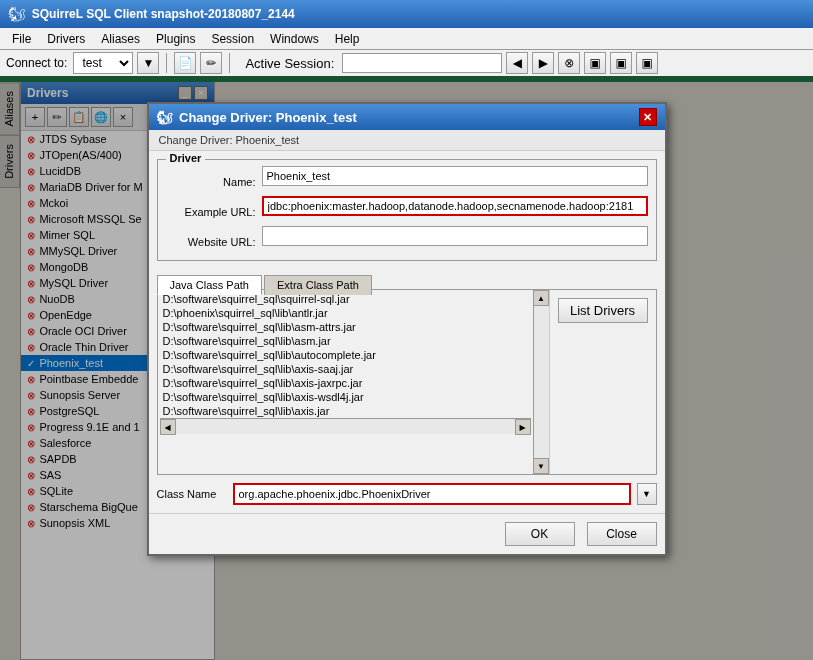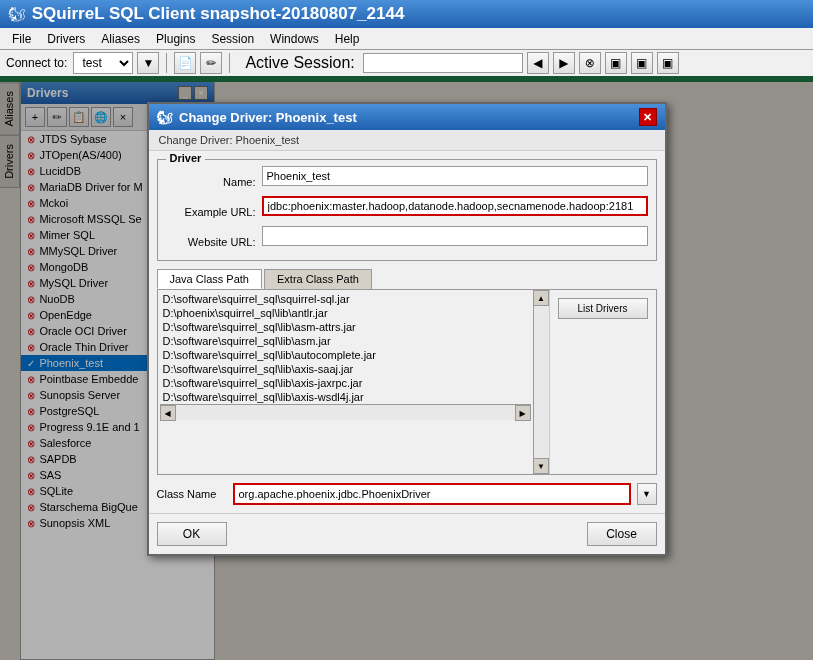--- a/index.html
+++ b/index.html
@@ -9,21 +9,21 @@
     .title-bar {
       background: linear-gradient(to bottom, #4a90d9, #2060b0);
       color: white;
       padding: 4px 8px;
       display: flex;
       align-items: center;
       gap: 6px;
       height: 28px;
     }
     .title-bar-icon { font-size: 14px; }
-    .title-bar-text { font-size: 17px; font-weight: bold; }
+    .title-bar-text { font-size: 12px; font-weight: bold; }
 
     
     .menu-bar {
       background: #f0f0f0;
       border-bottom: 1px solid #999;
       display: flex;
       padding: 2px 4px;
       height: 22px;
       align-items: center;
     }
@@ -56,21 +56,21 @@
       background: linear-gradient(to bottom, #f8f8f8, #e0e0e0);
       width: 22px;
       height: 22px;
       display: flex;
       align-items: center;
       justify-content: center;
       cursor: pointer;
       font-size: 12px;
     }
     .toolbar-separator { width: 1px; background: #999; height: 20px; margin: 0 3px; }
-    .session-label { font-size: 16px; margin-left: 8px; margin-right: 4px; }
+    .session-label { font-size: 13px; margin-left: 8px; margin-right: 4px; }
     .session-input {
       border: 1px solid #999;
       background: white;
       width: 160px;
       height: 20px;
       padding: 1px 4px;
     }
 
     
     .main-area {
@@ -268,21 +268,21 @@
     }
     .tab {
       padding: 3px 12px;
       font-size: 11px;
       cursor: pointer;
       border: 1px solid #999;
       border-bottom: none;
       background: #d4d0c8;
       margin-right: 2px;
       position: relative;
-      top: 0;
+      top: 6px;
     }
     .tab.active {
       background: white;
       border-bottom: 1px solid white;
       z-index: 1;
     }
     .classpath-list {
       flex: 1;
       overflow-y: auto;
       padding: 2px;
@@ -331,21 +331,21 @@
     }
     .h-scroll-track {
       flex: 1;
       height: 100%;
       background: #e8e8e8;
     }
 
     .list-btn {
       width: 90px;
       padding: 4px 8px;
-      font-size: 10px;
+      font-size: 13px;
       border: 1px solid #999;
       background: linear-gradient(to bottom, #f8f8f8, #e0e0e0);
       cursor: pointer;
       margin: 4px;
       align-self: flex-start;
     }
 
     
     .classname-row {
       display: flex;
@@ -370,21 +370,21 @@
       display: flex;
       align-items: center;
       justify-content: center;
       cursor: pointer;
       font-size: 9px;
     }
 
     
     .dialog-buttons {
       display: flex;
-      justify-content: space-between;
+      justify-content: flex-end;
       gap: 12px;
       padding: 8px;
       border-top: 1px solid #ccc;
     }
     .dialog-btn {
       width: 70px;
       padding: 4px 8px;
       font-size: 12px;
       border: 1px solid #999;
       background: linear-gradient(to bottom, #f8f8f8, #e0e0e0);
@@ -597,20 +597,21 @@
         <div style="display:flex; border: 1px solid #999; border-top: none; height: 185px;">
           <div class="classpath-list">
             <span class="classpath-item">D:\software\squirrel_sql\squirrel-sql.jar</span>
             <span class="classpath-item">D:\phoenix\squirrel_sql\lib\antlr.jar</span>
             <span class="classpath-item">D:\software\squirrel_sql\lib\asm-attrs.jar</span>
             <span class="classpath-item">D:\software\squirrel_sql\lib\asm.jar</span>
             <span class="classpath-item">D:\software\squirrel_sql\lib\autocomplete.jar</span>
             <span class="classpath-item">D:\software\squirrel_sql\lib\axis-saaj.jar</span>
             <span class="classpath-item">D:\software\squirrel_sql\lib\axis-jaxrpc.jar</span>
             <span class="classpath-item">D:\software\squirrel_sql\lib\axis-wsdl4j.jar</span>
+            <span class="classpath-item">D:\software\squirrel_sql\lib\axis.jar</span>
             <div style="height:16px; display:flex; border-top:1px solid #999;">
               <div class="h-scroll-btn">◀</div>
               <div class="h-scroll-track"></div>
               <div class="h-scroll-btn">▶</div>
             </div>
           </div>
           <div class="classpath-scrollbar">
             <div class="scrollbar-btn">▲</div>
             <div class="scrollbar-track"></div>
             <div class="scrollbar-btn">▼</div>

